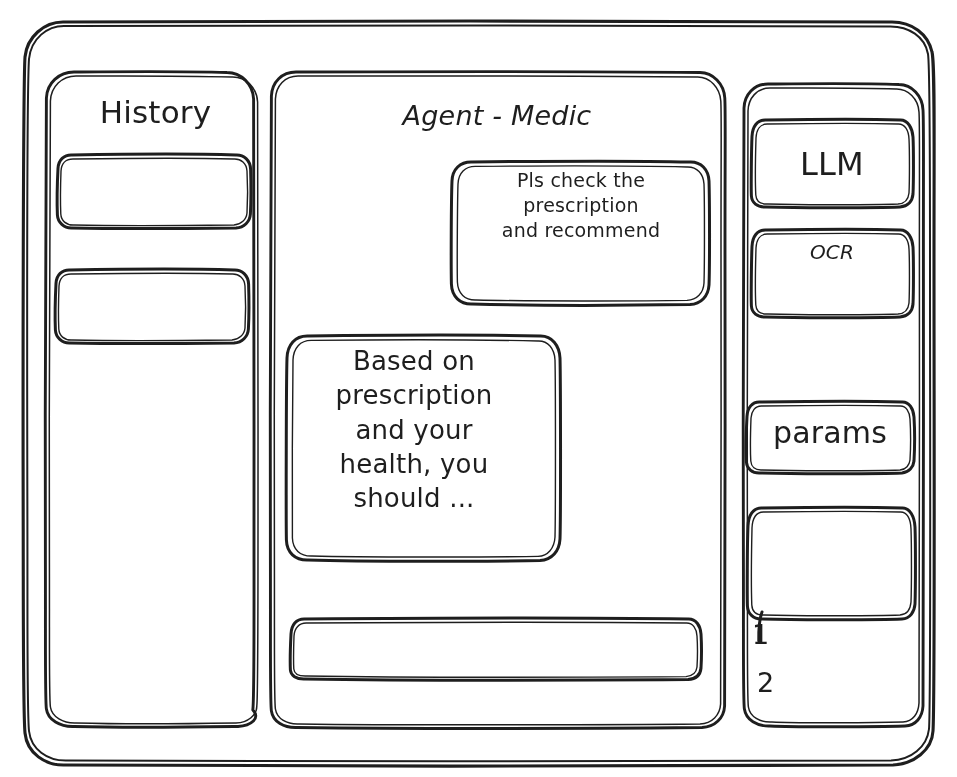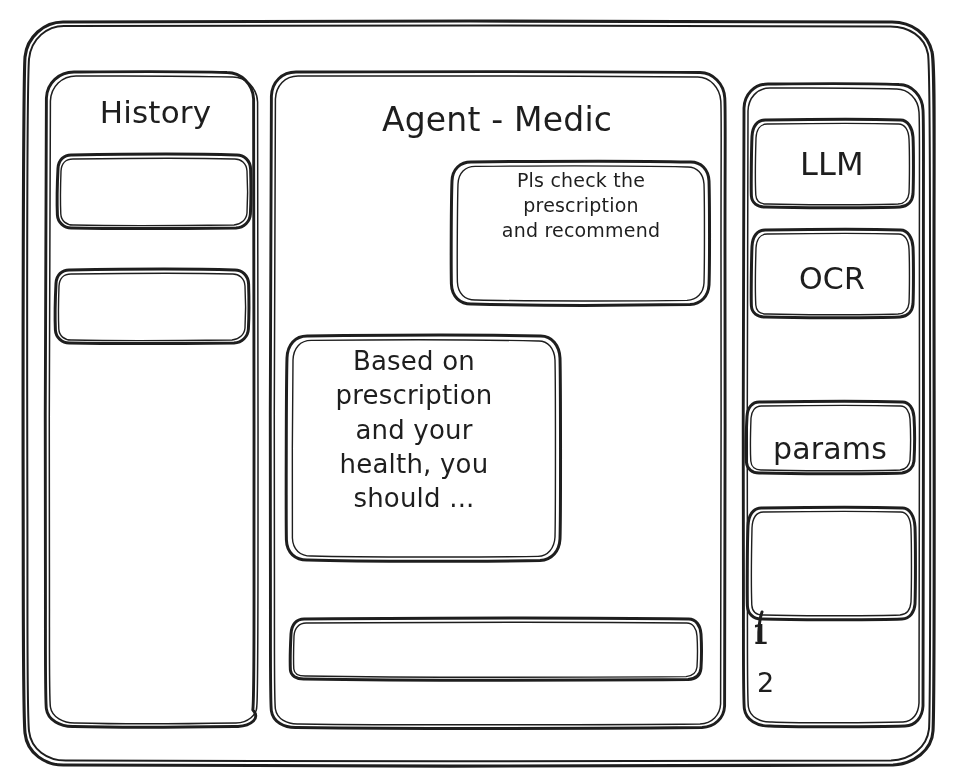--- a/index.html
+++ b/index.html
@@ -20,30 +20,30 @@
     font-family:"DejaVu Sans", sans-serif;
     color:#1e1e1e;
     line-height:1.32;
     text-align:center;
     white-space:pre-line;
     letter-spacing:.2px;
     font-weight:400;
   }
   
   #history-title{left:58px;top:92px;width:195px;font-size:31px;}
-  #agent-title{left:297px;top:98px;width:400px;font-size:33px;}
+  #agent-title{left:297px;top:98px;width:400px;font-size:27px;font-style:italic;}
 
   
   #user-msg{left:460px;top:168px;width:242px;font-size:19px;}
   #bot-msg{left:300px;top:344px;width:228px;font-size:26px;}
 
   
   #llm-label{left:752px;top:143px;width:160px;font-size:32px;}
-  #ocr-label{left:752px;top:259px;width:160px;font-size:30px;}
-  #params-label{left:748px;top:413px;width:164px;font-size:30px;margin-top:16px;}
+  #ocr-label{left:752px;top:239px;width:160px;font-size:20px;font-style:italic;}
+  #params-label{left:748px;top:413px;width:164px;font-size:30px;}
   #docsource-label{left:750px;top:523px;width:162px;font-size:30px;}
 
   
   #src-1{left:752px;top:617px;width:30px;font-size:27px;text-align:left;}
   #src-2{left:757px;top:665px;width:30px;font-size:27px;text-align:left;}
 </style>
 </head>
 <body>
 
 <div id="stage">

